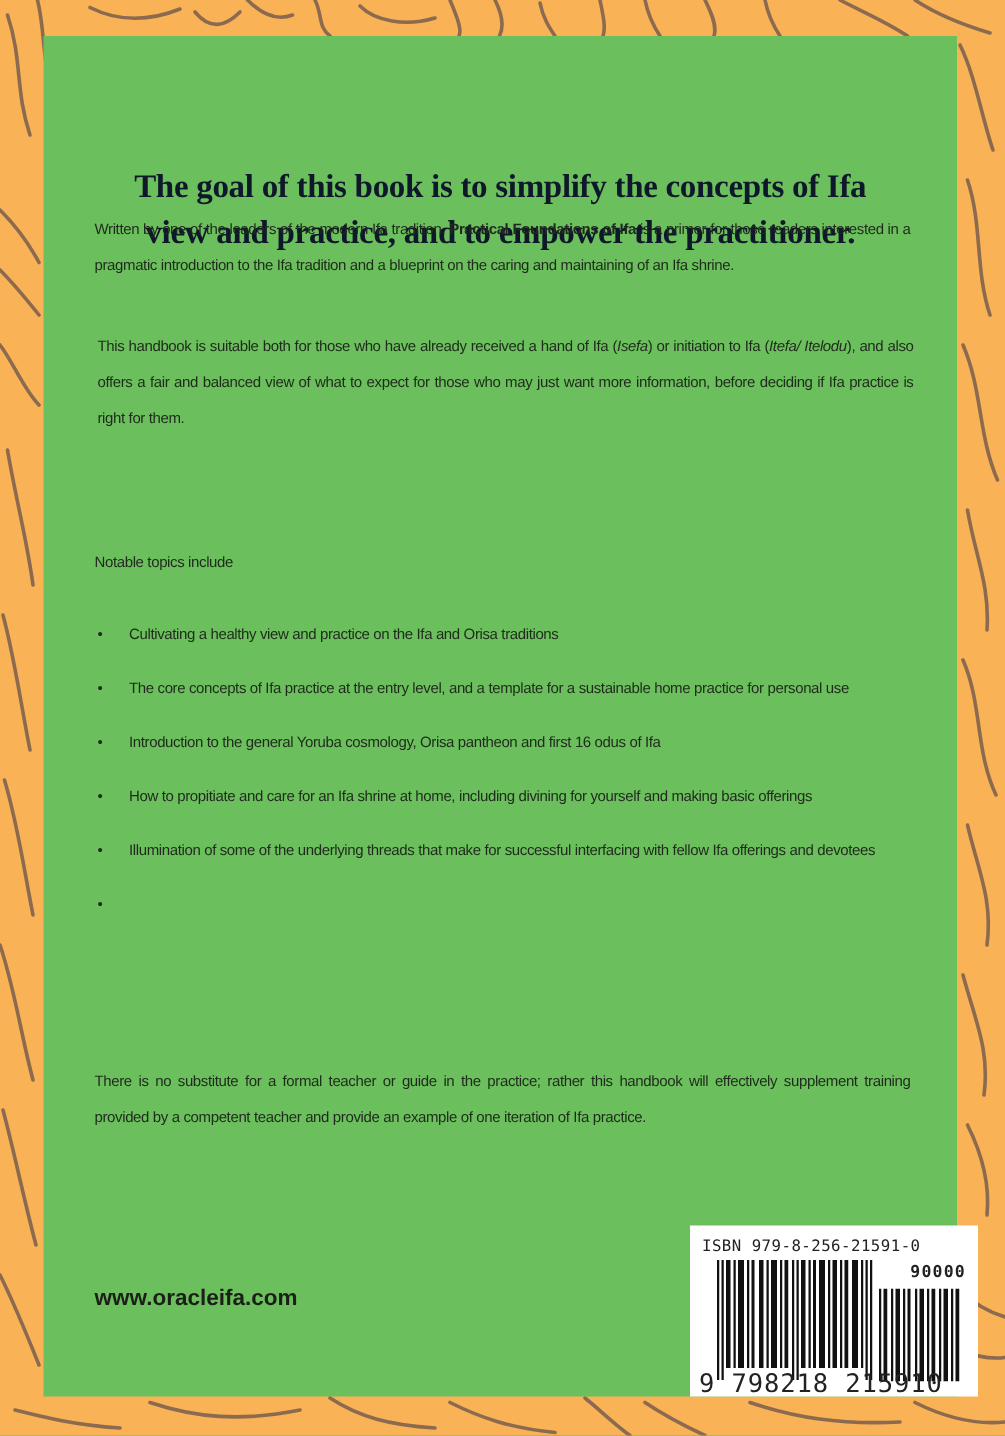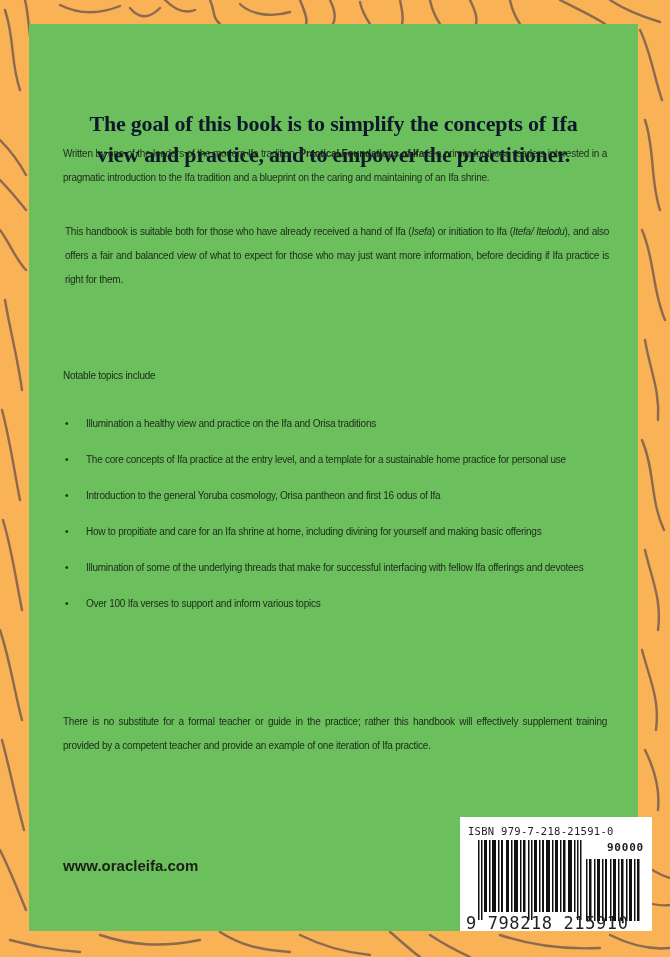--- a/index.html
+++ b/index.html
@@ -107,36 +107,36 @@
     <span>Written by one of the leaders of the modern Ifa tradition, </span><span class="bold">Practical Foundations of Ifa</span><span> is a primer for those readers interested in a pragmatic introduction to the Ifa tradition and a blueprint on the caring and maintaining of an Ifa shrine.</span>
   </p>
 
   <p class="body-text justify" style="top:194px; margin:2px;">
     <span>This handbook is suitable both for those who have already received a hand of Ifa (</span><span class="ital">Isefa</span><span>) or initiation to Ifa (</span><span class="ital">Itefa/ Itelodu</span><span>), and also offers a fair and balanced view of what to expect for those who may just want more information, before deciding if Ifa practice is right for them.</span>
   </p>
 
   <div class="body-text" style="top:340px;">
     <div style="margin-bottom:24px;">Notable topics include</div>
     <ul class="topics">
-      <li><span class="bullet">•</span><span>Illumination a healthy view and practice on the Ifa and Orisa traditions</span></li>
+      <li><span class="bullet">•</span><span>Cultivating a healthy view and practice on the Ifa and Orisa traditions</span></li>
       <li><span class="bullet">•</span><span>The core concepts of Ifa practice at the entry level, and a template for a sustainable home practice for personal use</span></li>
       <li><span class="bullet">•</span><span>Introduction to the general Yoruba cosmology, Orisa pantheon and first 16 odus of Ifa</span></li>
       <li><span class="bullet">•</span><span>How to propitiate and care for an Ifa shrine at home, including divining for yourself and making basic offerings</span></li>
       <li><span class="bullet">•</span><span>Illumination of some of the underlying threads that make for successful interfacing with fellow Ifa offerings and devotees</span></li>
-      <li><span class="bullet">•</span><span>Over 100 Ifa verses to support and inform various topics</span></li>
+      <li><span class="bullet">•</span></li>
     </ul>
   </div>
 
   <p class="body-text justify" style="top:686px; margin:0;">There is no substitute for a formal teacher or guide in the practice; rather this handbook will effectively supplement training provided by a competent teacher and provide an example of one iteration of Ifa practice.</p>
 
   <div class="website" style="top:833px;">www.oracleifa.com</div>
 </div>
 
 <div class="barcode-box">
-  <div class="isbn-label">ISBN 979-7-218-21591-0</div>
+  <div class="isbn-label">ISBN 979-8-256-21591-0</div>
   <div class="addon-label">90000</div>
   <svg class="bars-main" width="104" height="80" fill="#111">
     <rect x="0" y="0" width="1.5" height="80"></rect>
       <rect x="3" y="0" width="1.5" height="80"></rect>
     <rect x="6" y="0" width="3" height="72"></rect>
       <rect x="11" y="0" width="1.5" height="72"></rect>
     <rect x="14" y="0" width="4" height="72"></rect>
       <rect x="20" y="0" width="1.5" height="72"></rect>
     <rect x="23" y="0" width="2" height="72"></rect>
       <rect x="28" y="0" width="3" height="72"></rect>

